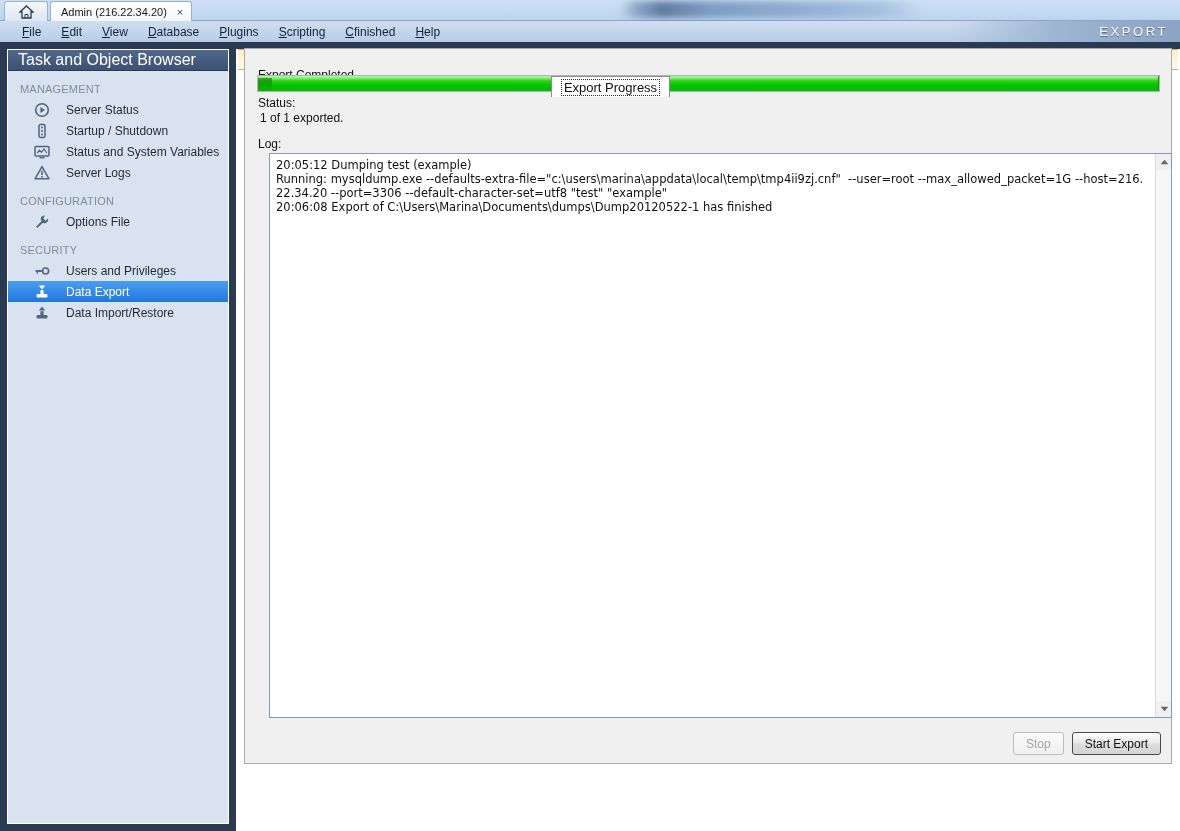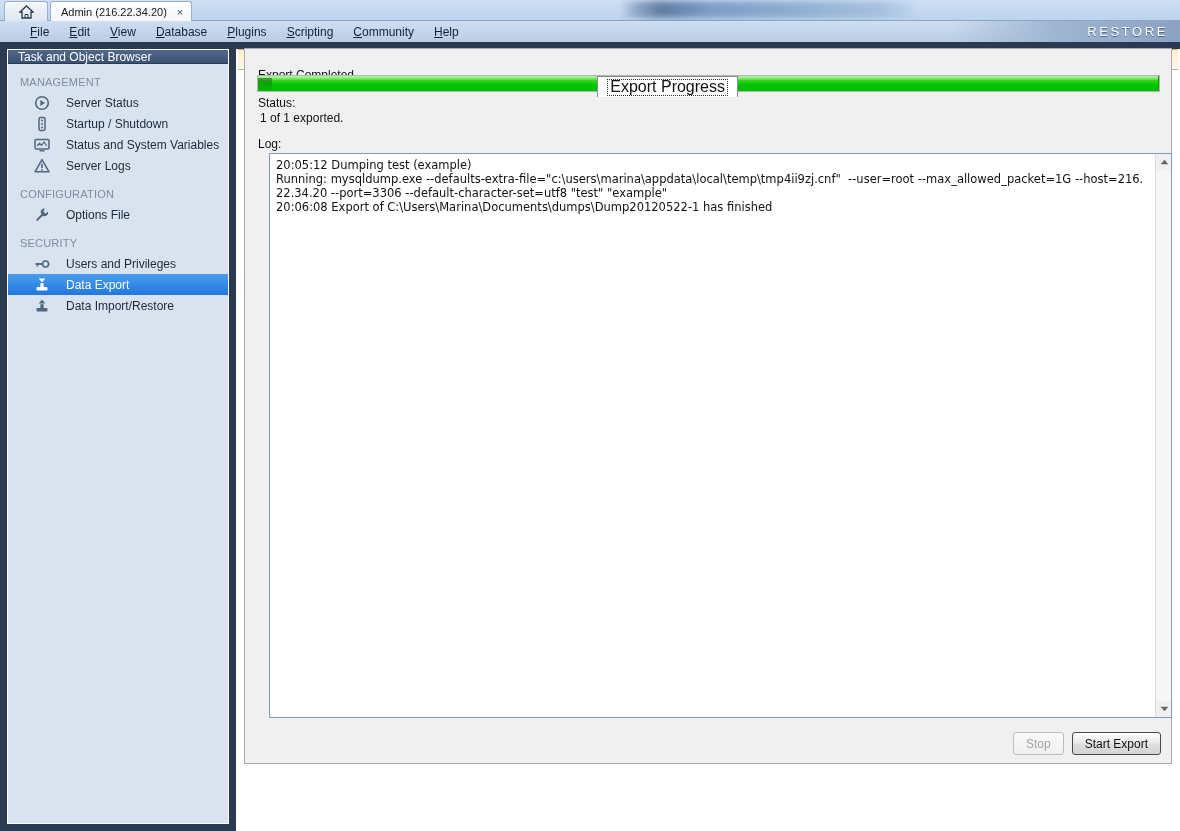--- a/index.html
+++ b/index.html
@@ -46,21 +46,21 @@
       rgba(70,100,140,0.8) 14%, rgba(95,130,175,0.7) 30%,
       rgba(110,145,185,0.6) 60%, rgba(130,165,205,0.45) 88%,
       rgba(150,185,220,0) 100%);
     filter: blur(3px);
   }
 
   
   #menubar {
     position: absolute; left: 0; top: 21px; width: 1180px; height: 21px;
     background: linear-gradient(to bottom, #cfdef0 0%, #b9cde6 100%);
-    display: flex; align-items: center; padding-left: 20px;
+    display: flex; align-items: center; padding-left: 12px;
   }
   .menu-item {
     padding: 2px 10px; font-size: 12px; color: #15233a; cursor: default;
   }
   .menu-item u { text-decoration: underline; }
 
   
   #darkband {
     position: absolute; left: 0; top: 42px; width: 1180px; height: 7px;
     background: #2b3a51;
@@ -83,24 +83,24 @@
     position: absolute; left: 0; top: 49px; width: 236px; height: 782px;
     background: #2b3a51;
     padding: 0 7px 7px 7px;
   }
   #sidebar {
     position: absolute; left: 7px; top: 0; width: 222px; height: 775px;
     background: #d9e2ef;
     border: 1px solid #ffffff;
   }
   #sidebar-header {
-    height: 14px; width: 100%;
+    height: 21px; width: 100%;
     background: linear-gradient(to bottom, #4a6party, #4a6punk);
     background: linear-gradient(to bottom, #51688a 0%, #3c5275 100%);
-    color: #ffffff; font-size: 12px;
+    color: #ffffff; font-size: 16px;
     display: flex; align-items: center; padding-left: 10px;
     border-bottom: 1px solid #2b3a51;
   }
   .sb-group {
     font-size: 11px; color: #7d8da1; letter-spacing: 0.2px;
     padding: 12px 0 4px 12px; text-transform: uppercase;
   }
   .sb-item {
     height: 21px; display: flex; align-items: center;
     padding-left: 26px; gap: 16px; font-size: 12px; color: #1b2a3d;
@@ -128,21 +128,21 @@
     border: 1px solid #c9b183; border-left: none; border-right: none;
     display: flex; align-items: center; padding-left: 8px;
     font-size: 12px; color: #1a1a1a;
   }
   #tabstrip {
     position: absolute; left: 2px; top: 28px; width: 940px; height: 20px;
     display: flex; align-items: flex-end; padding-left: 10px;
   }
   .tab {
     height: 19px; padding: 0 9px;
-    font-size: 16px; color: #111;
+    font-size: 13px; color: #111;
     display: flex; align-items: center;
     border: 1px solid #a0a0a0;
     border-bottom: none;
     background: linear-gradient(to bottom, #f3f3f3 0%, #dcdcdc 100%);
     margin-right: 1px;
     cursor: default;
     margin-left: 20px;
   }
   .tab.active {
     height: 21px;
@@ -261,25 +261,25 @@
   <div id="blur-region"></div>
 </div>
 
 <div id="menubar">
   <div class="menu-item"><u>F</u><span>ile</span></div>
   <div class="menu-item"><u>E</u><span>dit</span></div>
   <div class="menu-item"><u>V</u><span>iew</span></div>
   <div class="menu-item"><u>D</u><span>atabase</span></div>
   <div class="menu-item"><u>P</u><span>lugins</span></div>
   <div class="menu-item"><u>S</u><span>cripting</span></div>
-  <div class="menu-item"><u>C</u><span>ommunity</span></div>
+  <div class="menu-item"><u>C</u><span>finished</span></div>
   <div class="menu-item"><u>H</u><span>elp</span></div>
 </div>
 <div id="oracle-strip">
-  <div id="oracle-logo">RESTORE</div>
+  <div id="oracle-logo">EXPORT</div>
 </div>
 <div id="darkband"></div>
 
 <div id="sidebar-frame">
   <div id="sidebar">
     <div id="sidebar-header">Task and Object Browser</div>
     <div id="sidebar-body">
         <div class="sb-group">MANAGEMENT</div>
         <div class="sb-item">
           <span class="sb-icon">

